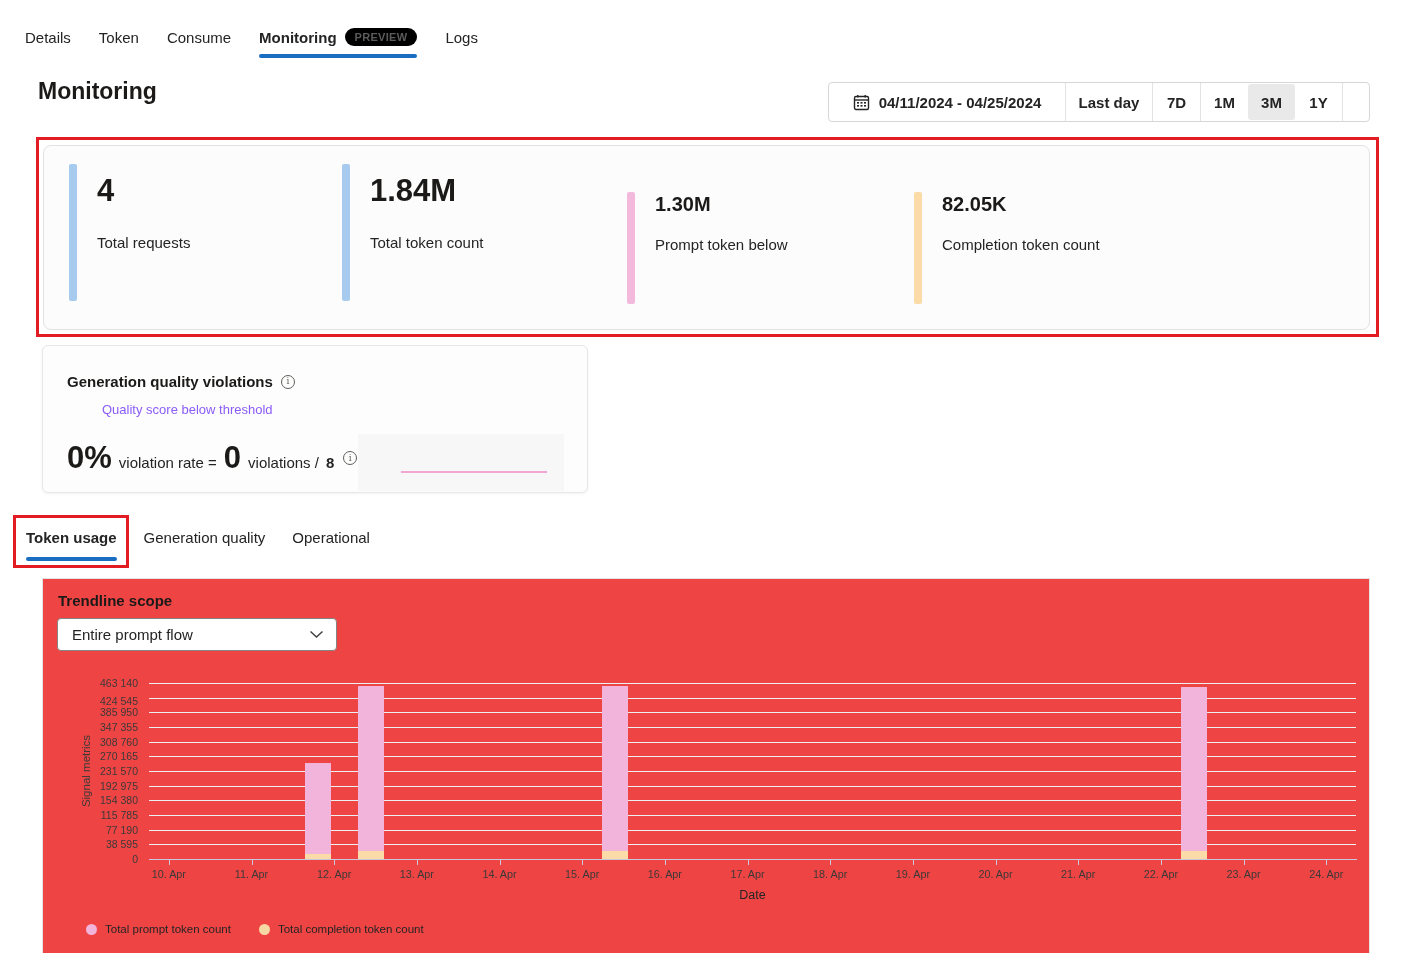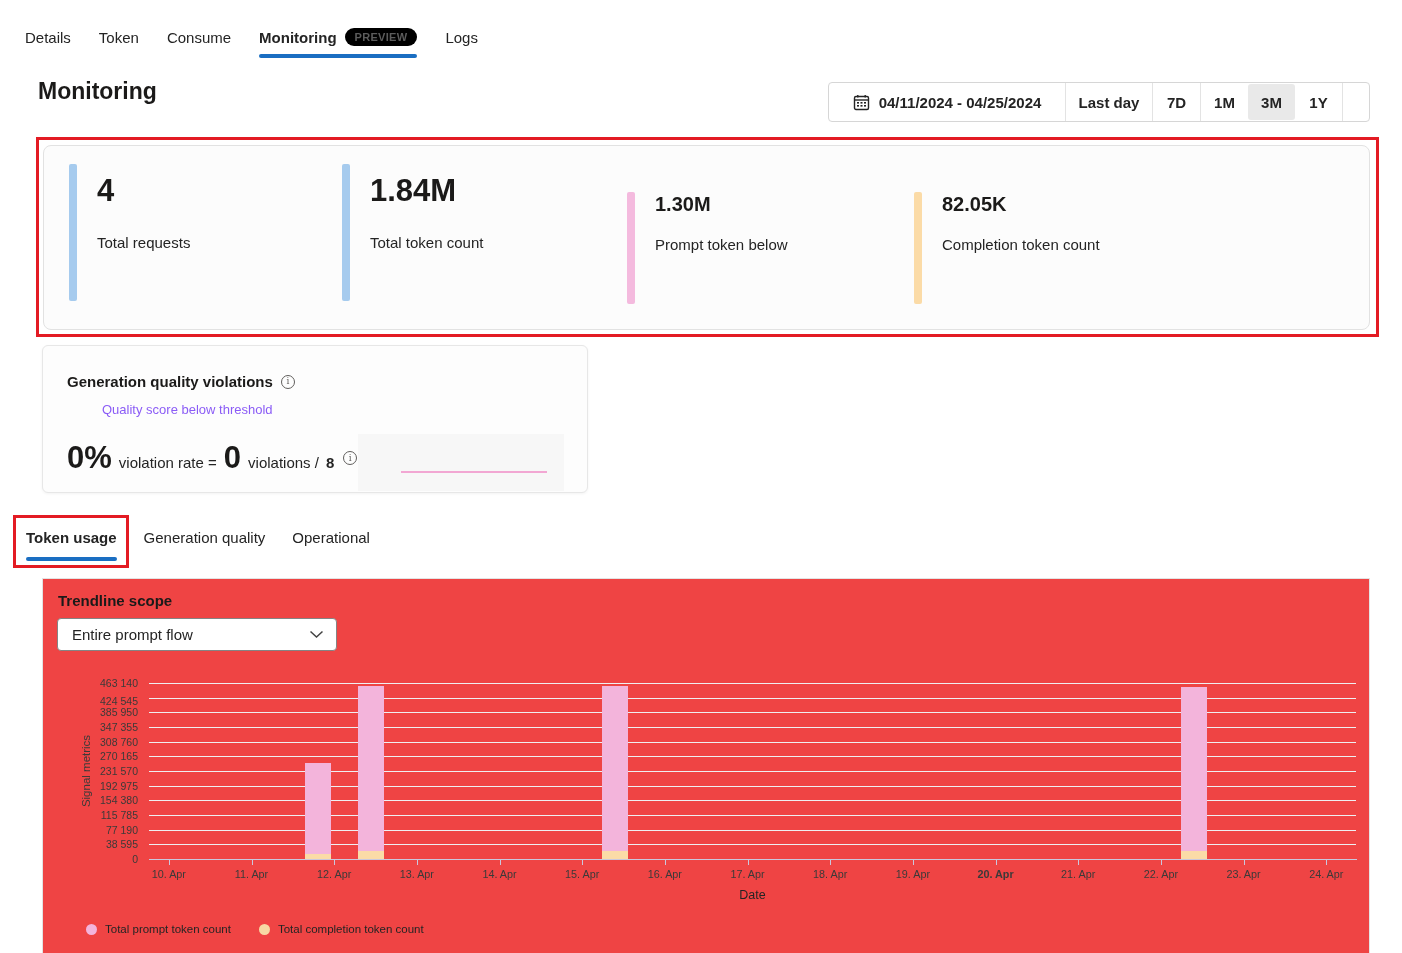--- a/index.html
+++ b/index.html
@@ -256,21 +256,21 @@
         <div class="xtick" style="left: 509.197px;">15. Apr</div>
         <div class="xtick-mark" style="left: 621.868px;"></div>
         <div class="xtick" style="left: 591.868px;">16. Apr</div>
         <div class="xtick-mark" style="left: 704.54px;"></div>
         <div class="xtick" style="left: 674.54px;">17. Apr</div>
         <div class="xtick-mark" style="left: 787.211px;"></div>
         <div class="xtick" style="left: 757.211px;">18. Apr</div>
         <div class="xtick-mark" style="left: 869.882px;"></div>
         <div class="xtick" style="left: 839.882px;">19. Apr</div>
         <div class="xtick-mark" style="left: 952.553px;"></div>
-        <div class="xtick" style="left: 922.553px; font-weight: bold;">20. Apr</div>
+        <div class="xtick" style="left: 922.553px;">20. Apr</div>
         <div class="xtick-mark" style="left: 1035.22px;"></div>
         <div class="xtick" style="left: 1005.22px;">21. Apr</div>
         <div class="xtick-mark" style="left: 1117.9px;"></div>
         <div class="xtick" style="left: 1087.9px;">22. Apr</div>
         <div class="xtick-mark" style="left: 1200.57px;"></div>
         <div class="xtick" style="left: 1170.57px;">23. Apr</div>
         <div class="xtick-mark" style="left: 1283.24px;"></div>
         <div class="xtick" style="left: 1253.24px;">24. Apr</div>
         <div class="chart-xlabel" style="left: 679.5px;">Date</div>
         <div class="bar-seg" style="left: 261.649px; width: 26px; top: 275.44px; height: 4.56018px; background: rgb(251, 219, 167);"></div>

